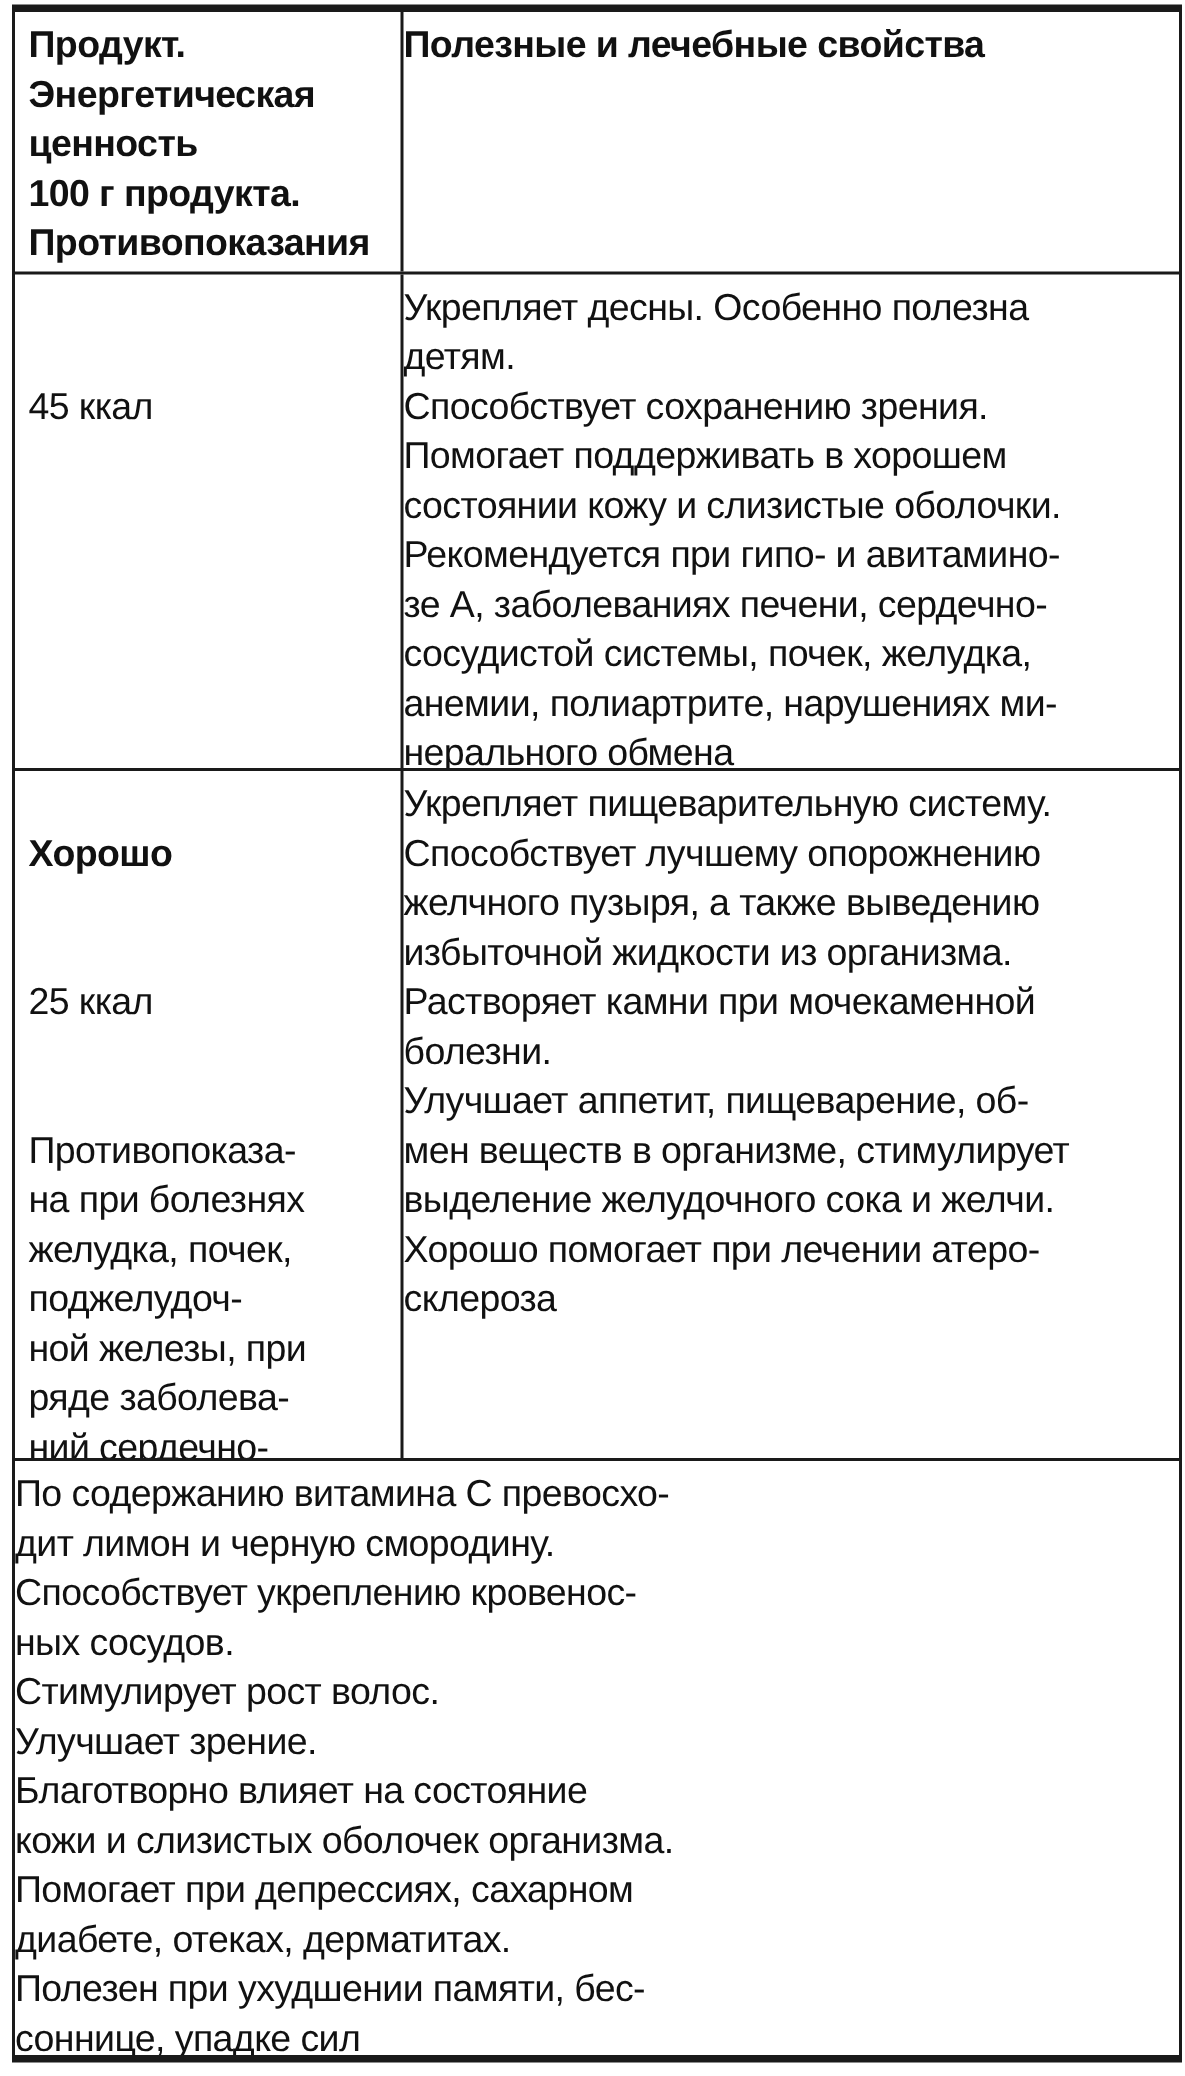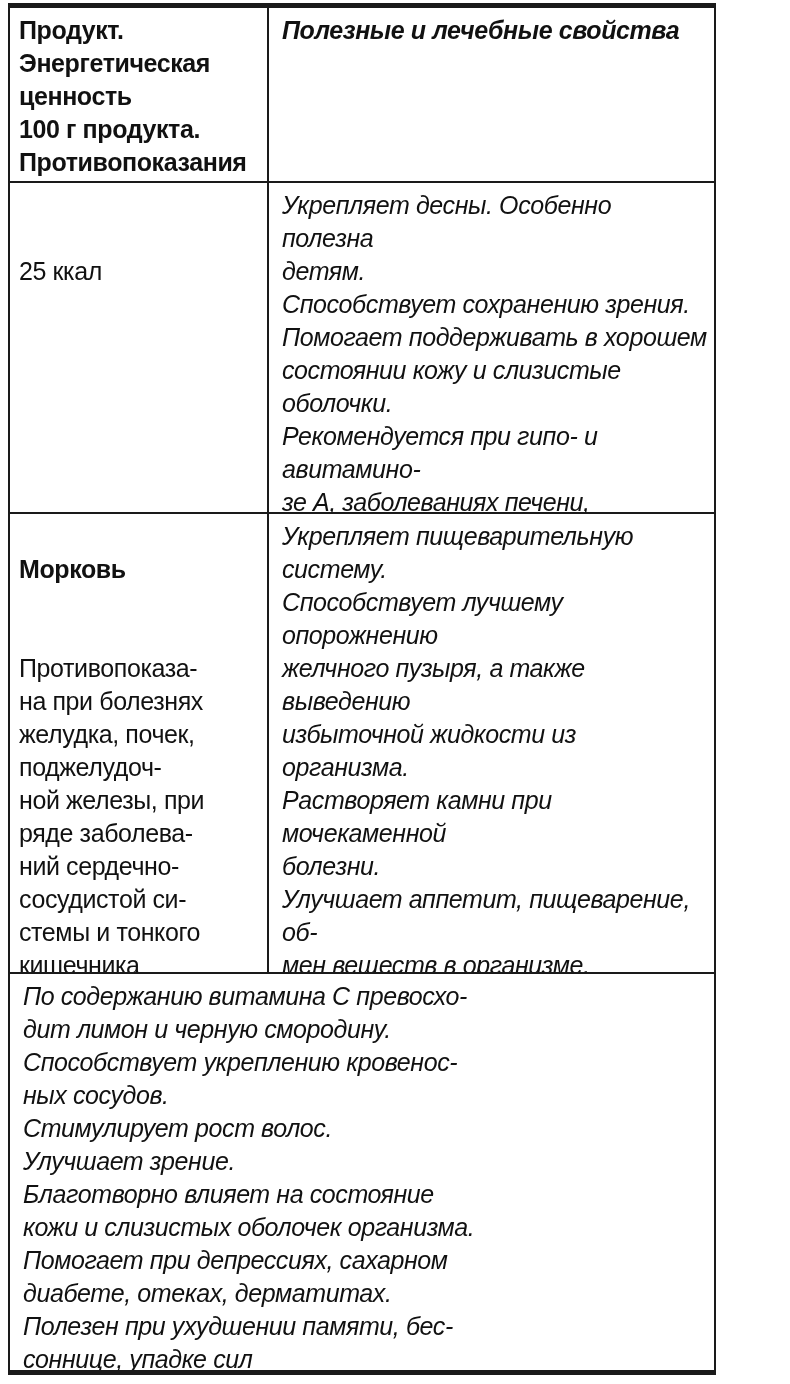--- a/index.html
+++ b/index.html
@@ -14,21 +14,21 @@
     position: relative;
     width: 790px;
     height: 1384px;
     font-family: "Liberation Sans", "DejaVu Sans", sans-serif;
     color: #111111;
   }
   .nutrition-table {
     position: absolute;
     left: 8px;
     top: 3px;
-    width: 708px;
+    width: 780px;
     box-sizing: border-box;
     border-top: 5px solid #1a1a1a;
     border-bottom: 5px solid #1a1a1a;
     border-left: 2px solid #1a1a1a;
     border-right: 2px solid #1a1a1a;
     display: flex;
     flex-direction: column;
     background: #ffffff;
   }
   .t-row {
@@ -48,22 +48,21 @@
     letter-spacing: -0.4px;
     white-space: pre-line;
   }
   .cell-left {
     width: 259px;
     border-right: 2px solid #1a1a1a;
     flex: 0 0 auto;
   }
   .cell-right {
     flex: 1 1 auto;
-    padding-left: 13px;
-    font-style: italic;
+    padding-left: 0;
   }
   .row-header  { height: 173px; }
   .row-carrot  { height: 331px; }
   .row-radish  { height: 460px; }
   .row-pepper  { height: 398px; }
   .bold { font-weight: bold; }
   .product-name {
     font-weight: bold;
     white-space: pre-line;
   }
@@ -87,38 +86,39 @@
       <div class="cell cell-left bold">Продукт.
 Энергетическая
 ценность
 100 г продукта.
 Противопоказания</div>
       <div class="cell cell-right bold">Полезные и лечебные свойства</div>
     </div>
 
     <div class="t-row row-carrot">
       <div class="cell cell-left">
-        <div class="energy-value">25 ккал</div>
+        <div class="energy-value">45 ккал</div>
         
       </div>
       <div class="cell cell-right">Укрепляет десны. Особенно полезна
 детям.
 Способствует сохранению зрения.
 Помогает поддерживать в хорошем
 состоянии кожу и слизистые оболочки.
 Рекомендуется при гипо- и авитамино-
 зе А, заболеваниях печени, сердечно-
 сосудистой системы, почек, желудка,
 анемии, полиартрите, нарушениях ми-
 нерального обмена</div>
     </div>
 
     <div class="t-row row-radish">
       <div class="cell cell-left">
-        <div class="product-name">Морковь</div>
+        <div class="product-name">Хорошо</div>
+        <div class="energy-value">25 ккал</div>
         <div class="contraindications">Противопоказа-
 на при болезнях
 желудка, почек,
 поджелудоч-
 ной железы, при
 ряде заболева-
 ний сердечно-
 сосудистой си-
 стемы и тонкого
 кишечника</div>

